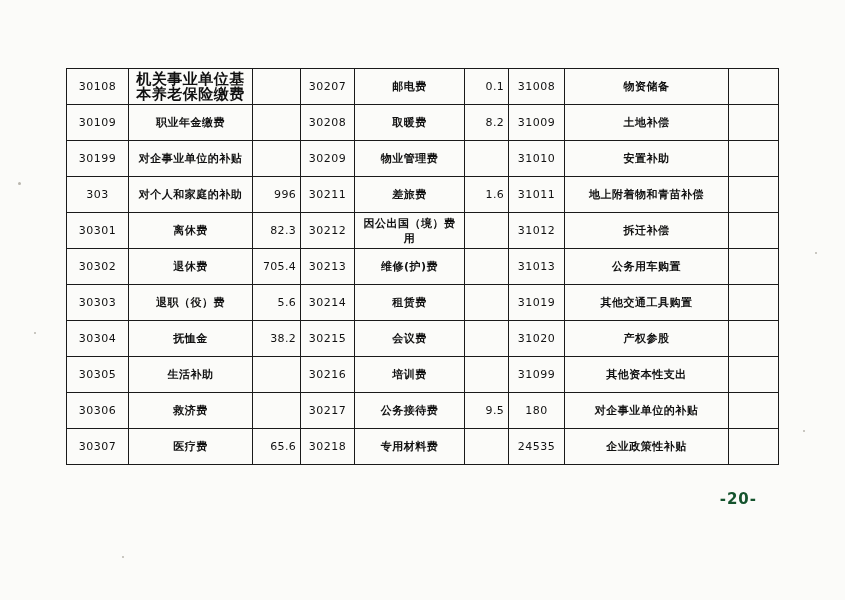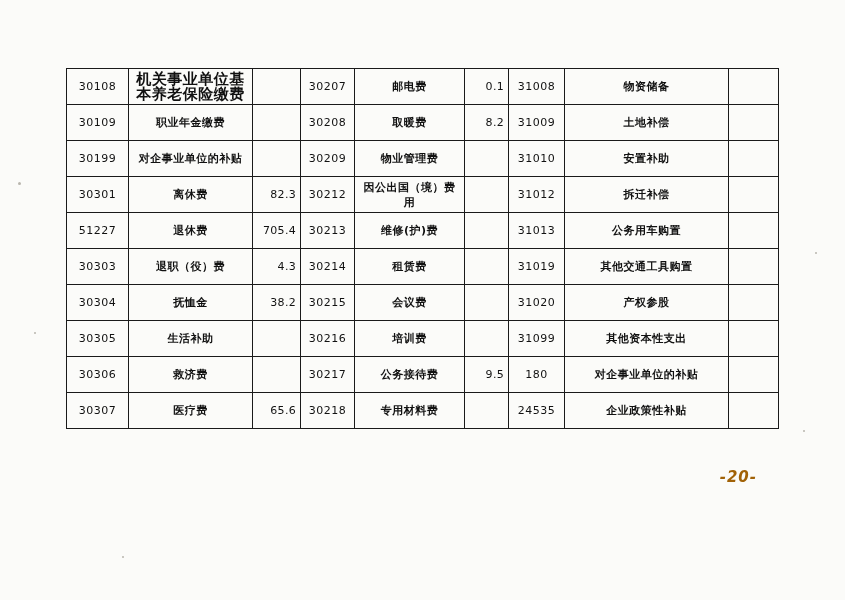--- a/index.html
+++ b/index.html
@@ -72,27 +72,26 @@
   td.val {
     text-align: right;
     padding-right: 6px;
     letter-spacing: 0.3px;
     margin-left: 16px;
   }
 
   .pagenum {
     position: absolute;
     right: 88px;
-    top: 468px;
+    top: 490px;
     font-size: 15px;
     font-weight: bold;
     letter-spacing: 1px;
-    color: #a16207;
+    color: #14532d;
     font-family: "DejaVu Sans", sans-serif;
-    font-style: italic;
   }
 </style>
 </head>
 <body>
 
 <div class="page">
 
   <div class="speck" style="left:18px; top:182px; width:3px; height:3px;"></div>
   <div class="speck" style="left:34px; top:332px; width:2px; height:2px;"></div>
   <div class="speck" style="left:815px; top:252px; width:2px; height:2px;"></div>
@@ -139,45 +138,56 @@
         <td class="name">对企事业单位的补贴</td>
         <td class="val"></td>
         <td class="code">30209</td>
         <td class="name">物业管理费</td>
         <td class="val"></td>
         <td class="code">31010</td>
         <td class="name">安置补助</td>
         <td class="val"></td>
       </tr>
       <tr>
+        <td class="code">303</td>
+        <td class="name">对个人和家庭的补助</td>
+        <td class="val">996</td>
+        <td class="code">30211</td>
+        <td class="name">差旅费</td>
+        <td class="val">1.6</td>
+        <td class="code">31011</td>
+        <td class="name">地上附着物和青苗补偿</td>
+        <td class="val"></td>
+      </tr>
+      <tr>
         <td class="code">30301</td>
         <td class="name">离休费</td>
         <td class="val">82.3</td>
         <td class="code">30212</td>
         <td class="name">因公出国（境）费用</td>
         <td class="val"></td>
         <td class="code">31012</td>
         <td class="name">拆迁补偿</td>
         <td class="val"></td>
       </tr>
       <tr>
-        <td class="code">51227</td>
+        <td class="code">30302</td>
         <td class="name">退休费</td>
         <td class="val">705.4</td>
         <td class="code">30213</td>
         <td class="name">维修(护)费</td>
         <td class="val"></td>
         <td class="code">31013</td>
         <td class="name">公务用车购置</td>
         <td class="val"></td>
       </tr>
       <tr>
         <td class="code">30303</td>
         <td class="name">退职（役）费</td>
-        <td class="val">4.3</td>
+        <td class="val">5.6</td>
         <td class="code">30214</td>
         <td class="name">租赁费</td>
         <td class="val"></td>
         <td class="code">31019</td>
         <td class="name">其他交通工具购置</td>
         <td class="val"></td>
       </tr>
       <tr>
         <td class="code">30304</td>
         <td class="name">抚恤金</td>

